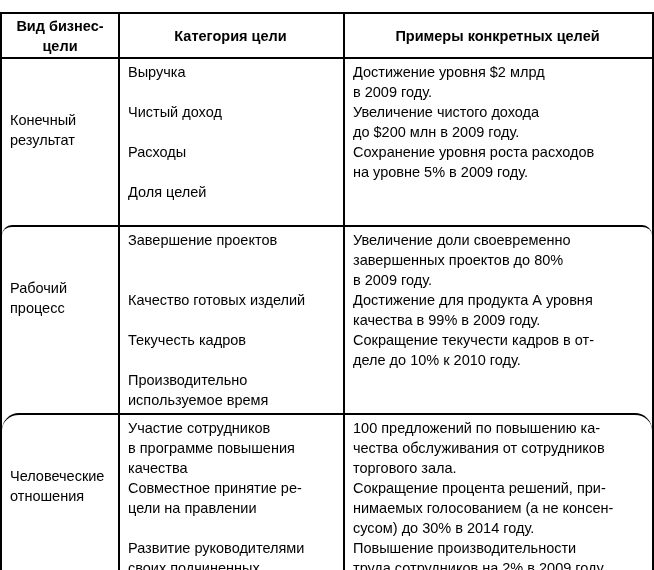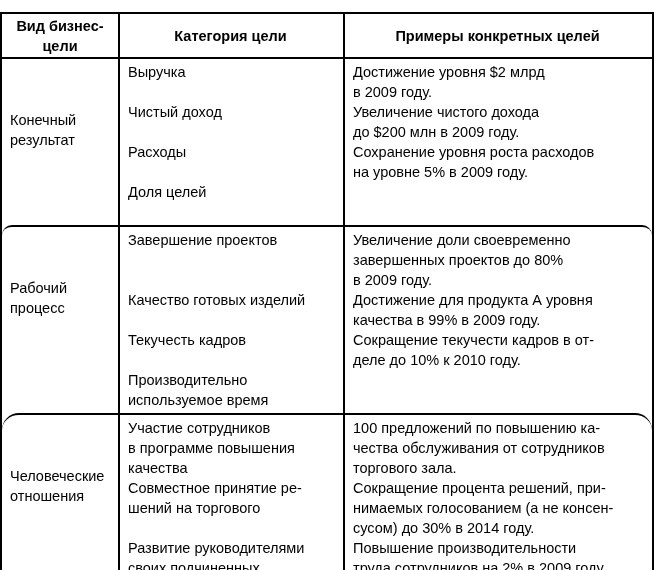--- a/index.html
+++ b/index.html
@@ -159,21 +159,21 @@
         <div class="row">
           <div class="cell cat">Участие сотрудников
 в программе повышения
 качества</div>
           <div class="cell ex">100 предложений по повышению ка-
 чества обслуживания от сотрудников
 торгового зала.</div>
         </div>
         <div class="row">
           <div class="cell cat">Совместное принятие ре-
-шений на торгового</div>
+цели на правлении</div>
           <div class="cell ex">Сокращение процента решений, при-
 нимаемых голосованием (а не консен-
 сусом) до 30% в 2014 году.</div>
         </div>
         <div class="row">
           <div class="cell cat">Развитие руководителями
 своих подчиненных</div>
           <div class="cell ex">Повышение производительности
 труда сотрудников на 2% в 2009 году</div>
         </div>

